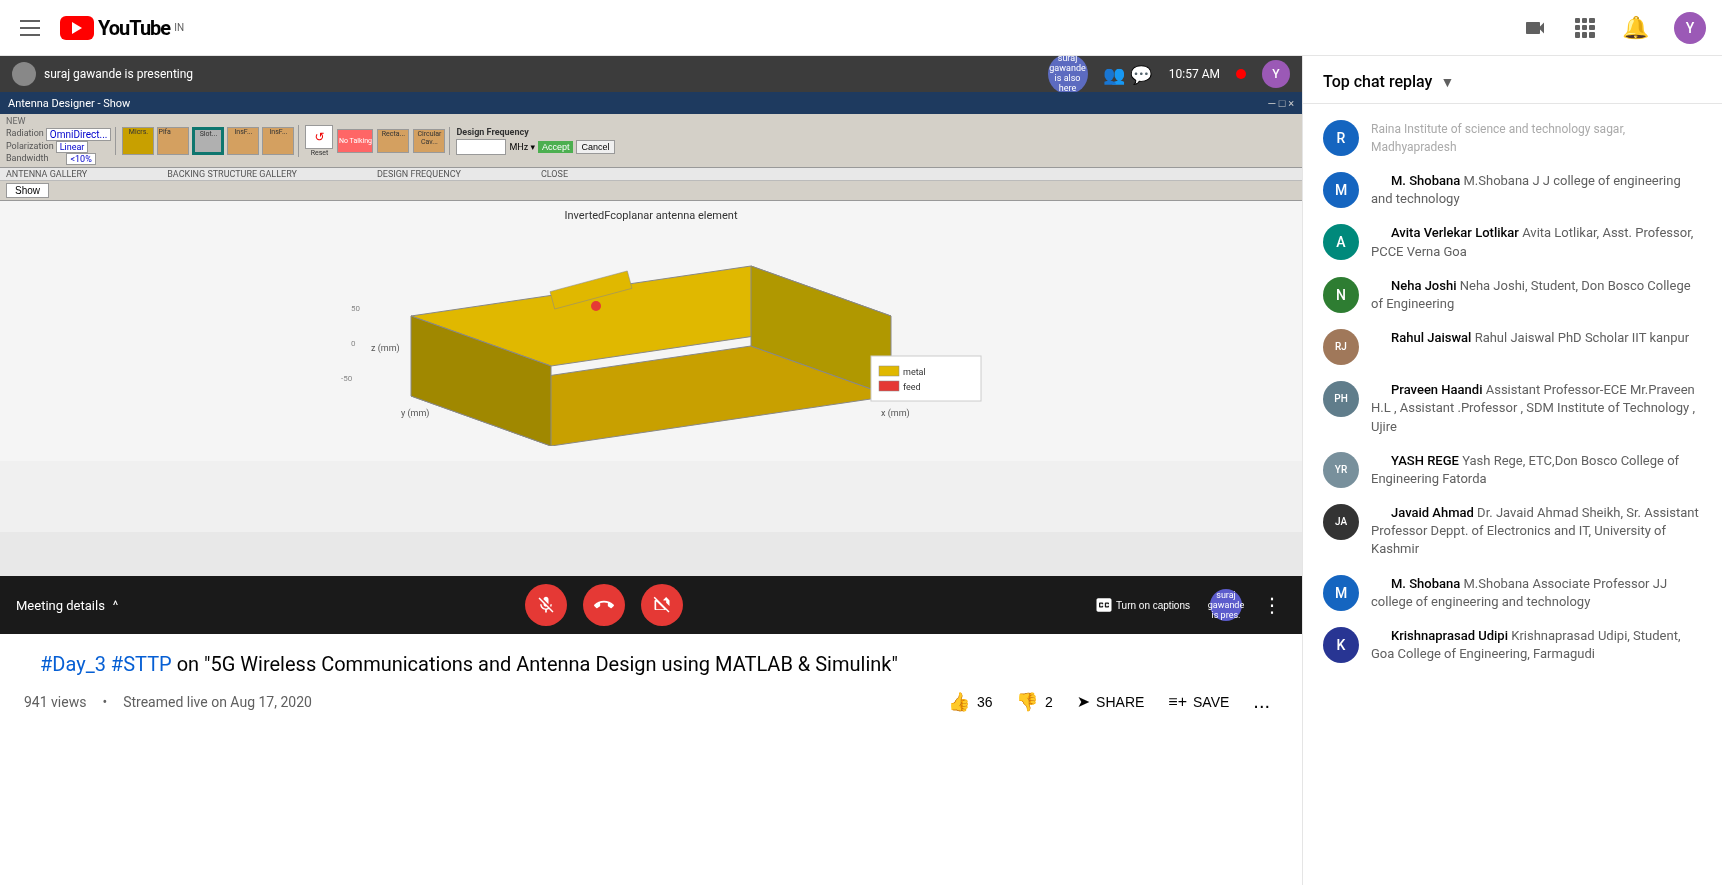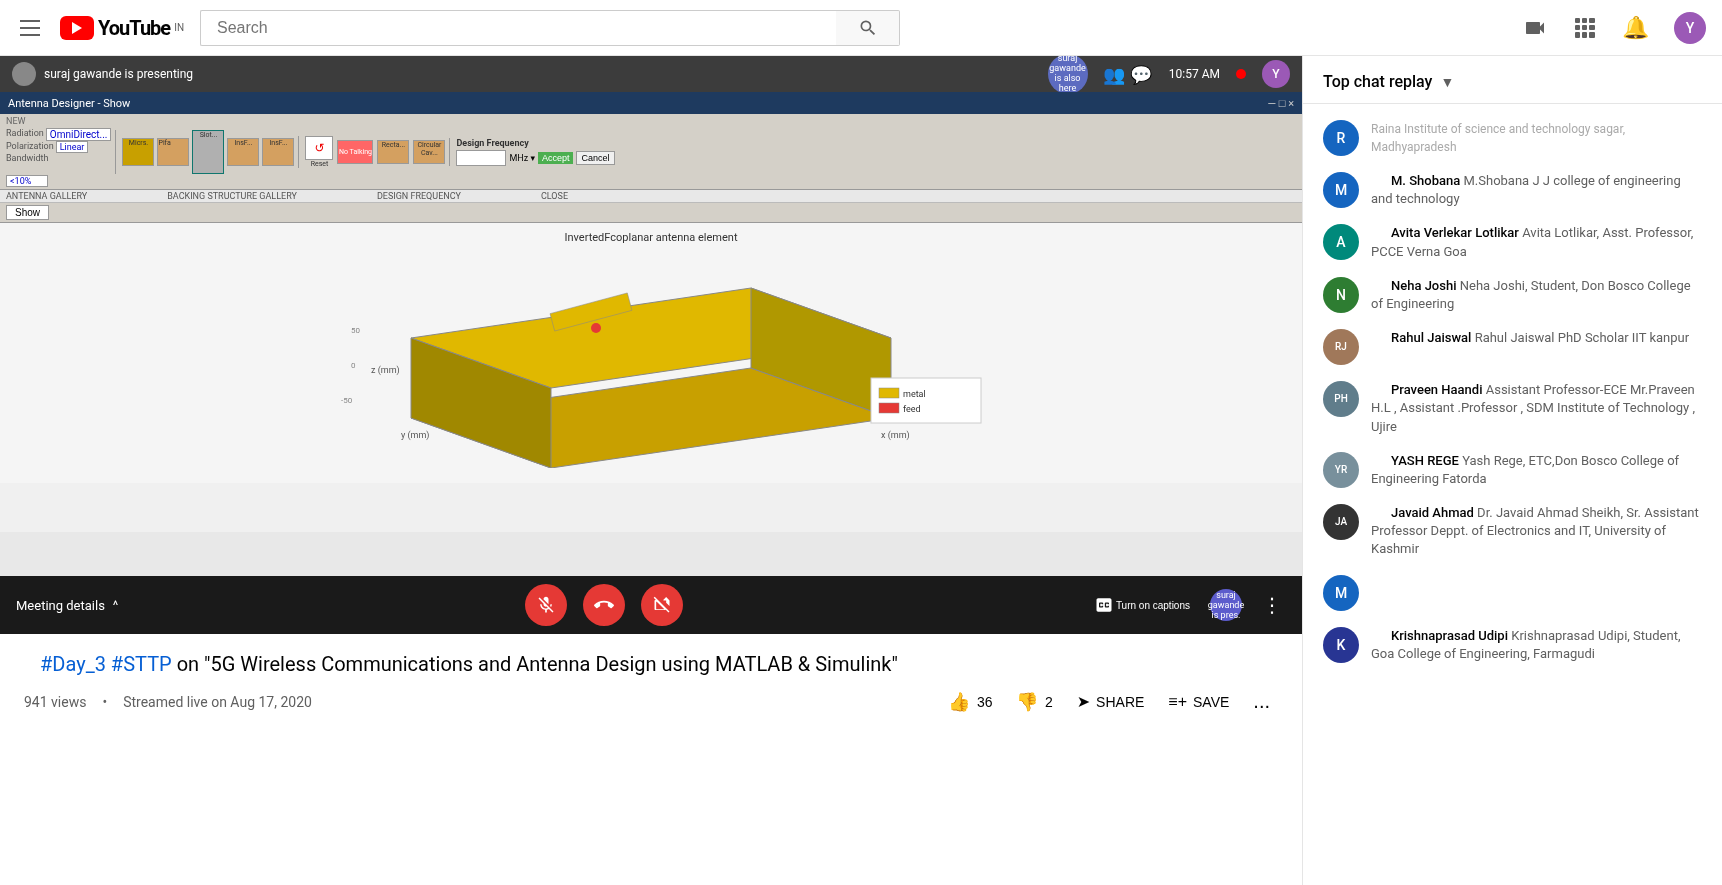--- a/index.html
+++ b/index.html
@@ -120,28 +120,20 @@
           <span></span>
       </div>
     </button>
     <a class="logo" href="#">
       <div class="logo-icon"></div>
       <span class="logo-text">YouTube</span>
         <span class="logo-country">IN</span>
     </a>
   </div>
 
-  <div class="search-bar">
-    <input type="text" class="search-input" placeholder="Search" style="">
-    <button class="search-btn">
-      <svg viewBox="0 0 24 24" fill="#606060">
-        <path d="M15.5 14h-.79l-.28-.27A6.47 6.47 0 0 0 16 9.5 6.5 6.5 0 1 0 9.5 16c1.61 0 3.09-.59 4.23-1.57l.27.28v.79l5 4.99L20.49 19l-4.99-5zm-6 0C7.01 14 5 11.99 5 9.5S7.01 5 9.5 5 14 7.01 14 9.5 11.99 14 9.5 14z"></path>
-      </svg>
-    </button>
-  </div>
 
   <div class="header-right">
     <button class="icon-btn">
       <svg width="24" height="24" viewBox="0 0 24 24" fill="#606060">
         <path d="M17 10.5V7c0-.55-.45-1-1-1H4c-.55 0-1 .45-1 1v10c0 .55.45 1 1 1h12c.55 0 1-.45 1-1v-3.5l4 4v-11l-4 4z"></path>
       </svg>
     </button>
     <button class="icon-btn">
       <div class="grid-icon">
         <span></span>
@@ -195,30 +187,30 @@
             <div style="font-size:10px; color:#333; display:flex; flex-direction:column; align-items:flex-start;">
               <span style="font-size:9px; color:#666;">NEW</span>
               <div style="display:flex; gap:2px; margin-top:2px;">
                 <span style="font-size:9px; color:#555;">Radiation</span>
                 <span style="font-size:10px; color:#0000cc; background:#fff; border:1px solid #999; padding:0 3px;">OmniDirect...</span>
               </div>
               <div style="display:flex; gap:2px;">
                 <span style="font-size:9px; color:#555;">Polarization</span>
                 <span style="font-size:9px; color:#0000cc; background:#fff; border:1px solid #999; padding:0 3px;">Linear</span>
               </div>
-              <div style="display:flex; gap:12px;flex-direction:column;">
+              <div style="display:flex; gap:18px;">
                 <span style="font-size:9px; color:#555;">Bandwidth</span>
                 <span style="font-size:9px; color:#0000cc; background:#fff; border:1px solid #999; padding:0 3px;">&lt;10%</span>
               </div>
             </div>
 
             <div style="display:flex; gap:3px; align-items:center; border-left:1px solid #999; padding-left:6px;">
               <div style="width:32px;height:28px;background:#c8a000;border:1px solid #999;font-size:7px;text-align:center;color:#333;">Micrs.</div>
               <div style="width:32px;height:28px;background:#d4a060;border:1px solid #999;font-size:7px;text-align:left;color:#333;">Pifa</div>
-              <div style="width:32px;height:44px;background:#b0b0b0;border:1px solid #0f766e;font-size:7px;text-align:center;color:#333;">Slot...</div>
+              <div style="width:32px;height:28px;background:#b0b0b0;border:3px solid #0f766e;font-size:7px;text-align:center;color:#333;">Slot...</div>
               <div style="width:32px;height:28px;background:#d4a060;border:1px solid #999;font-size:7px;text-align:center;color:#333;">InsF...</div>
               <div style="width:32px;height:28px;background:#d4a060;border:1px solid #999;font-size:7px;text-align:center;color:#333;">InsF...</div>
             </div>
 
             <div style="display:flex; gap:4px; align-items:center; border-left:1px solid #999; padding-left:6px;">
               <div style="display:flex; flex-direction:column; align-items:center;">
                 <div style="width:28px;height:24px;background:#fff;border:1px solid #999; display:flex; align-items:center; justify-content:center; font-size:12px; color:#e00;">↺</div>
                 <span style="font-size:7px;color:#333;">Reset</span>
               </div>
               <div style="display:flex; flex-direction:column; ">
@@ -417,20 +409,23 @@
 
       <div class="chat-message">
         <div class="chat-avatar av-dark" style="font-size:10px; text-align:center; line-height:1.2;">JA</div>
         <div class="chat-content">
           <span class="chat-user">Javaid Ahmad  </span><span class="chat-text">Dr. Javaid Ahmad Sheikh, Sr. Assistant Professor Deppt. of Electronics and IT, University of Kashmir</span>
         </div>
       </div>
 
       <div class="chat-message">
         <div class="chat-avatar av-blue">M</div>
+        <div class="chat-content">
+          <span class="chat-user">M. Shobana  </span><span class="chat-text">M.Shobana Associate Professor JJ college of engineering and technology</span>
+        </div>
       </div>
 
       <div class="chat-message">
         <div class="chat-avatar av-indigo">K</div>
         <div class="chat-content">
           <span class="chat-user">Krishnaprasad Udipi  </span><span class="chat-text">Krishnaprasad Udipi, Student, Goa College of Engineering, Farmagudi</span>
         </div>
       </div>
     </div>
   </div>

